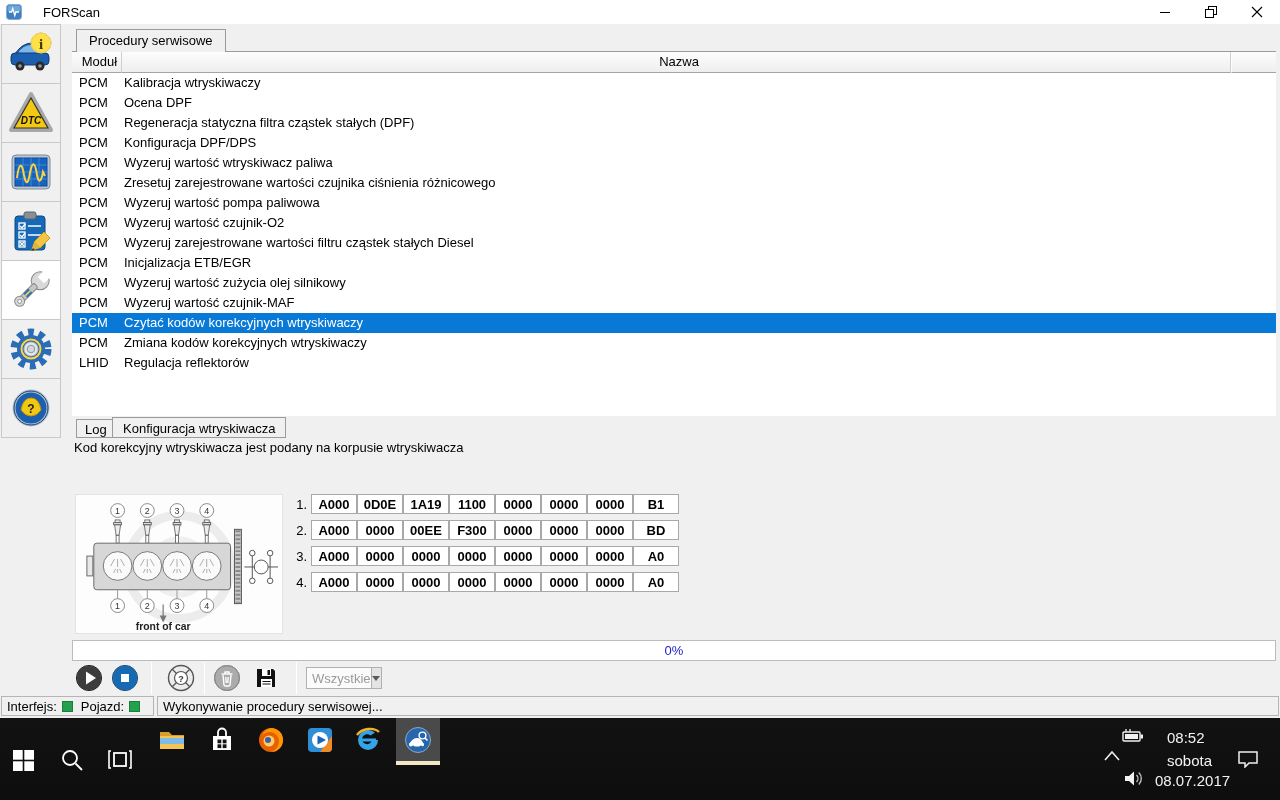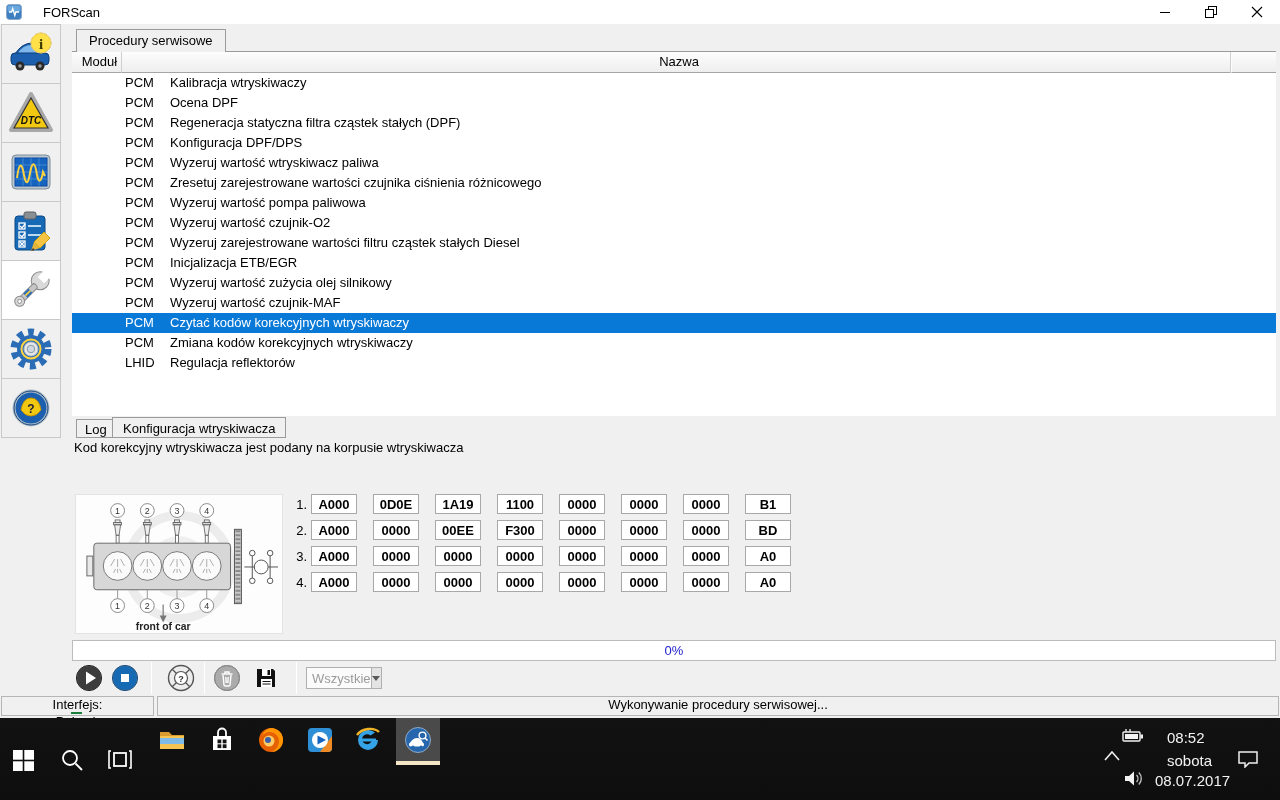--- a/index.html
+++ b/index.html
@@ -23,50 +23,50 @@
   
   .main-tab { position:absolute; left:76px; top:29px; height:23px; padding:3px 12px 0 12px; background:#f0f0f0; border:1px solid #9b9b9b; border-bottom:none; font-size:13px; z-index:3; }
 
   
   .table-wrap { position:absolute; left:72px; top:51px; width:1204px; height:365px; background:#fff; border-top:1px solid #9b9b9b; }
   .thead { display:flex; height:21px; }
   .th { background:linear-gradient(#fdfdfd,#eeeeee); border-right:1px solid #cfcfcf; border-bottom:1px solid #a5a5a5; padding:2px 0 0 6px; font-size:13px;text-align:center; }
   .th.c1 { width:50px; }
   .th.c2 { flex:1; }
   .th.c3 { width:45px; border-right:none; border-left:1px solid #fdfdfd; }
-  .trow { display:flex; height:20px; line-height:20px;padding-left:46px; }
+  .trow { display:flex; height:20px; line-height:20px; }
   .trow .module { width:50px; padding-left:7px; }
   .trow .name { flex:1; padding-left:2px; }
   .trow.sel { background:#0979d8; color:#fff; }
 
   
   .tab-log { position:absolute; left:76px; top:419px; height:19px; padding:2px 8px 0 8px; background:#f0f0f0; border:1px solid #9b9b9b; font-size:13px; }
   .tab-cfg { position:absolute; left:112px; top:417px; height:21px; padding:3px 10px 0 10px; background:#f0f0f0; border:1px solid #9b9b9b; font-size:13px; }
   .instruction { position:absolute; left:74px; top:440px; font-size:13px; }
 
   .diagram-box { position:absolute; left:75px; top:494px; width:208px; height:140px; background:#fdfdfd; border:1px solid #e3e3e3; }
 
   .codes { position:absolute; left:285px; top:494px; }
   .code-row { display:flex; align-items:center; height:20px; margin-bottom:6px; }
   .code-row .rlabel { width:22px; text-align:right; margin-right:4px; font-size:13px; }
-  .code-input { width:46px; height:20px; margin-right:16px; border:1px solid #a8a8a8; background:#fff; text-align:center; font-family:"Liberation Sans",sans-serif; font-size:13px; font-weight:600; color:#000; padding:0; }
+  .code-input { width:46px; height:20px; margin-right:0; border:1px solid #a8a8a8; background:#fff; text-align:center; font-family:"Liberation Sans",sans-serif; font-size:13px; font-weight:600; color:#000; padding:0; }
 
   
   .progress { position:absolute; left:72px; top:640px; width:1204px; height:21px; background:#fff; border:1px solid #bcbcbc; text-align:center; line-height:19px; font-size:13px; color:#2222cc; }
   .toolbar { position:absolute; left:0; top:662px; width:1280px; height:32px; }
   .tool-btn { position:absolute; top:2px; width:28px; height:28px; background:none; border:none; padding:0; cursor:default; }
   .tb-div { position:absolute; top:0; width:1px; height:32px; background:#c4c4c4; border-right:1px solid #fff; }
   .dropdown { position:absolute; left:306px; top:5px; width:76px; height:22px; border:1px solid #b0b0b0; background:#fbfbfb; display:flex; align-items:center;text-align:center; }
   .dropdown .dtext { flex:1; padding-left:5px; color:#9a9a9a; font-size:13px; }
   .dropdown .darrow { width:17px; height:20px; background:#e4e4e4; border-left:1px solid #b0b0b0; display:flex; align-items:center; justify-content:center; }
   .darrow i { width:0; height:0; border-left:4px solid transparent; border-right:4px solid transparent; border-top:5px solid #5a5a5a; }
 
   
   .statusbar { position:absolute; left:0; top:695px; width:1280px; height:23px; background:#f0f0f0; }
-  .st-cell { position:absolute; top:1px; height:20px; border:1px solid #b5b5b5; display:flex; align-items:center; padding:0 5px; font-size:13px; background:#f0f0f0;flex-direction:column; }
+  .st-cell { position:absolute; top:1px; height:20px; border:1px solid #b5b5b5; display:flex; align-items:center; padding:0 5px; font-size:13px; background:#f0f0f0; }
   .st-1 { left:1px; width:153px; }
   .st-2 { left:157px; right:1px; }
   .gsq { display:inline-block; width:11px; height:11px; background:#23a24d; border:1px solid #1b7e3c; margin:0 8px 0 5px; }
 
   
   .taskbar { position:absolute; left:0; top:718px; width:1280px; height:82px; background:linear-gradient(#121212,#0e0e0e); }
   .tb-item { position:absolute; }
   .fs-cell { position:absolute; left:396px; top:0; width:44px; height:43px; background:#4a4a4a; }
   .fs-underline { position:absolute; left:396px; top:43px; width:44px; height:4px; }
   .tray-txt { position:absolute; color:#f2f2f2; font-size:15px; }

